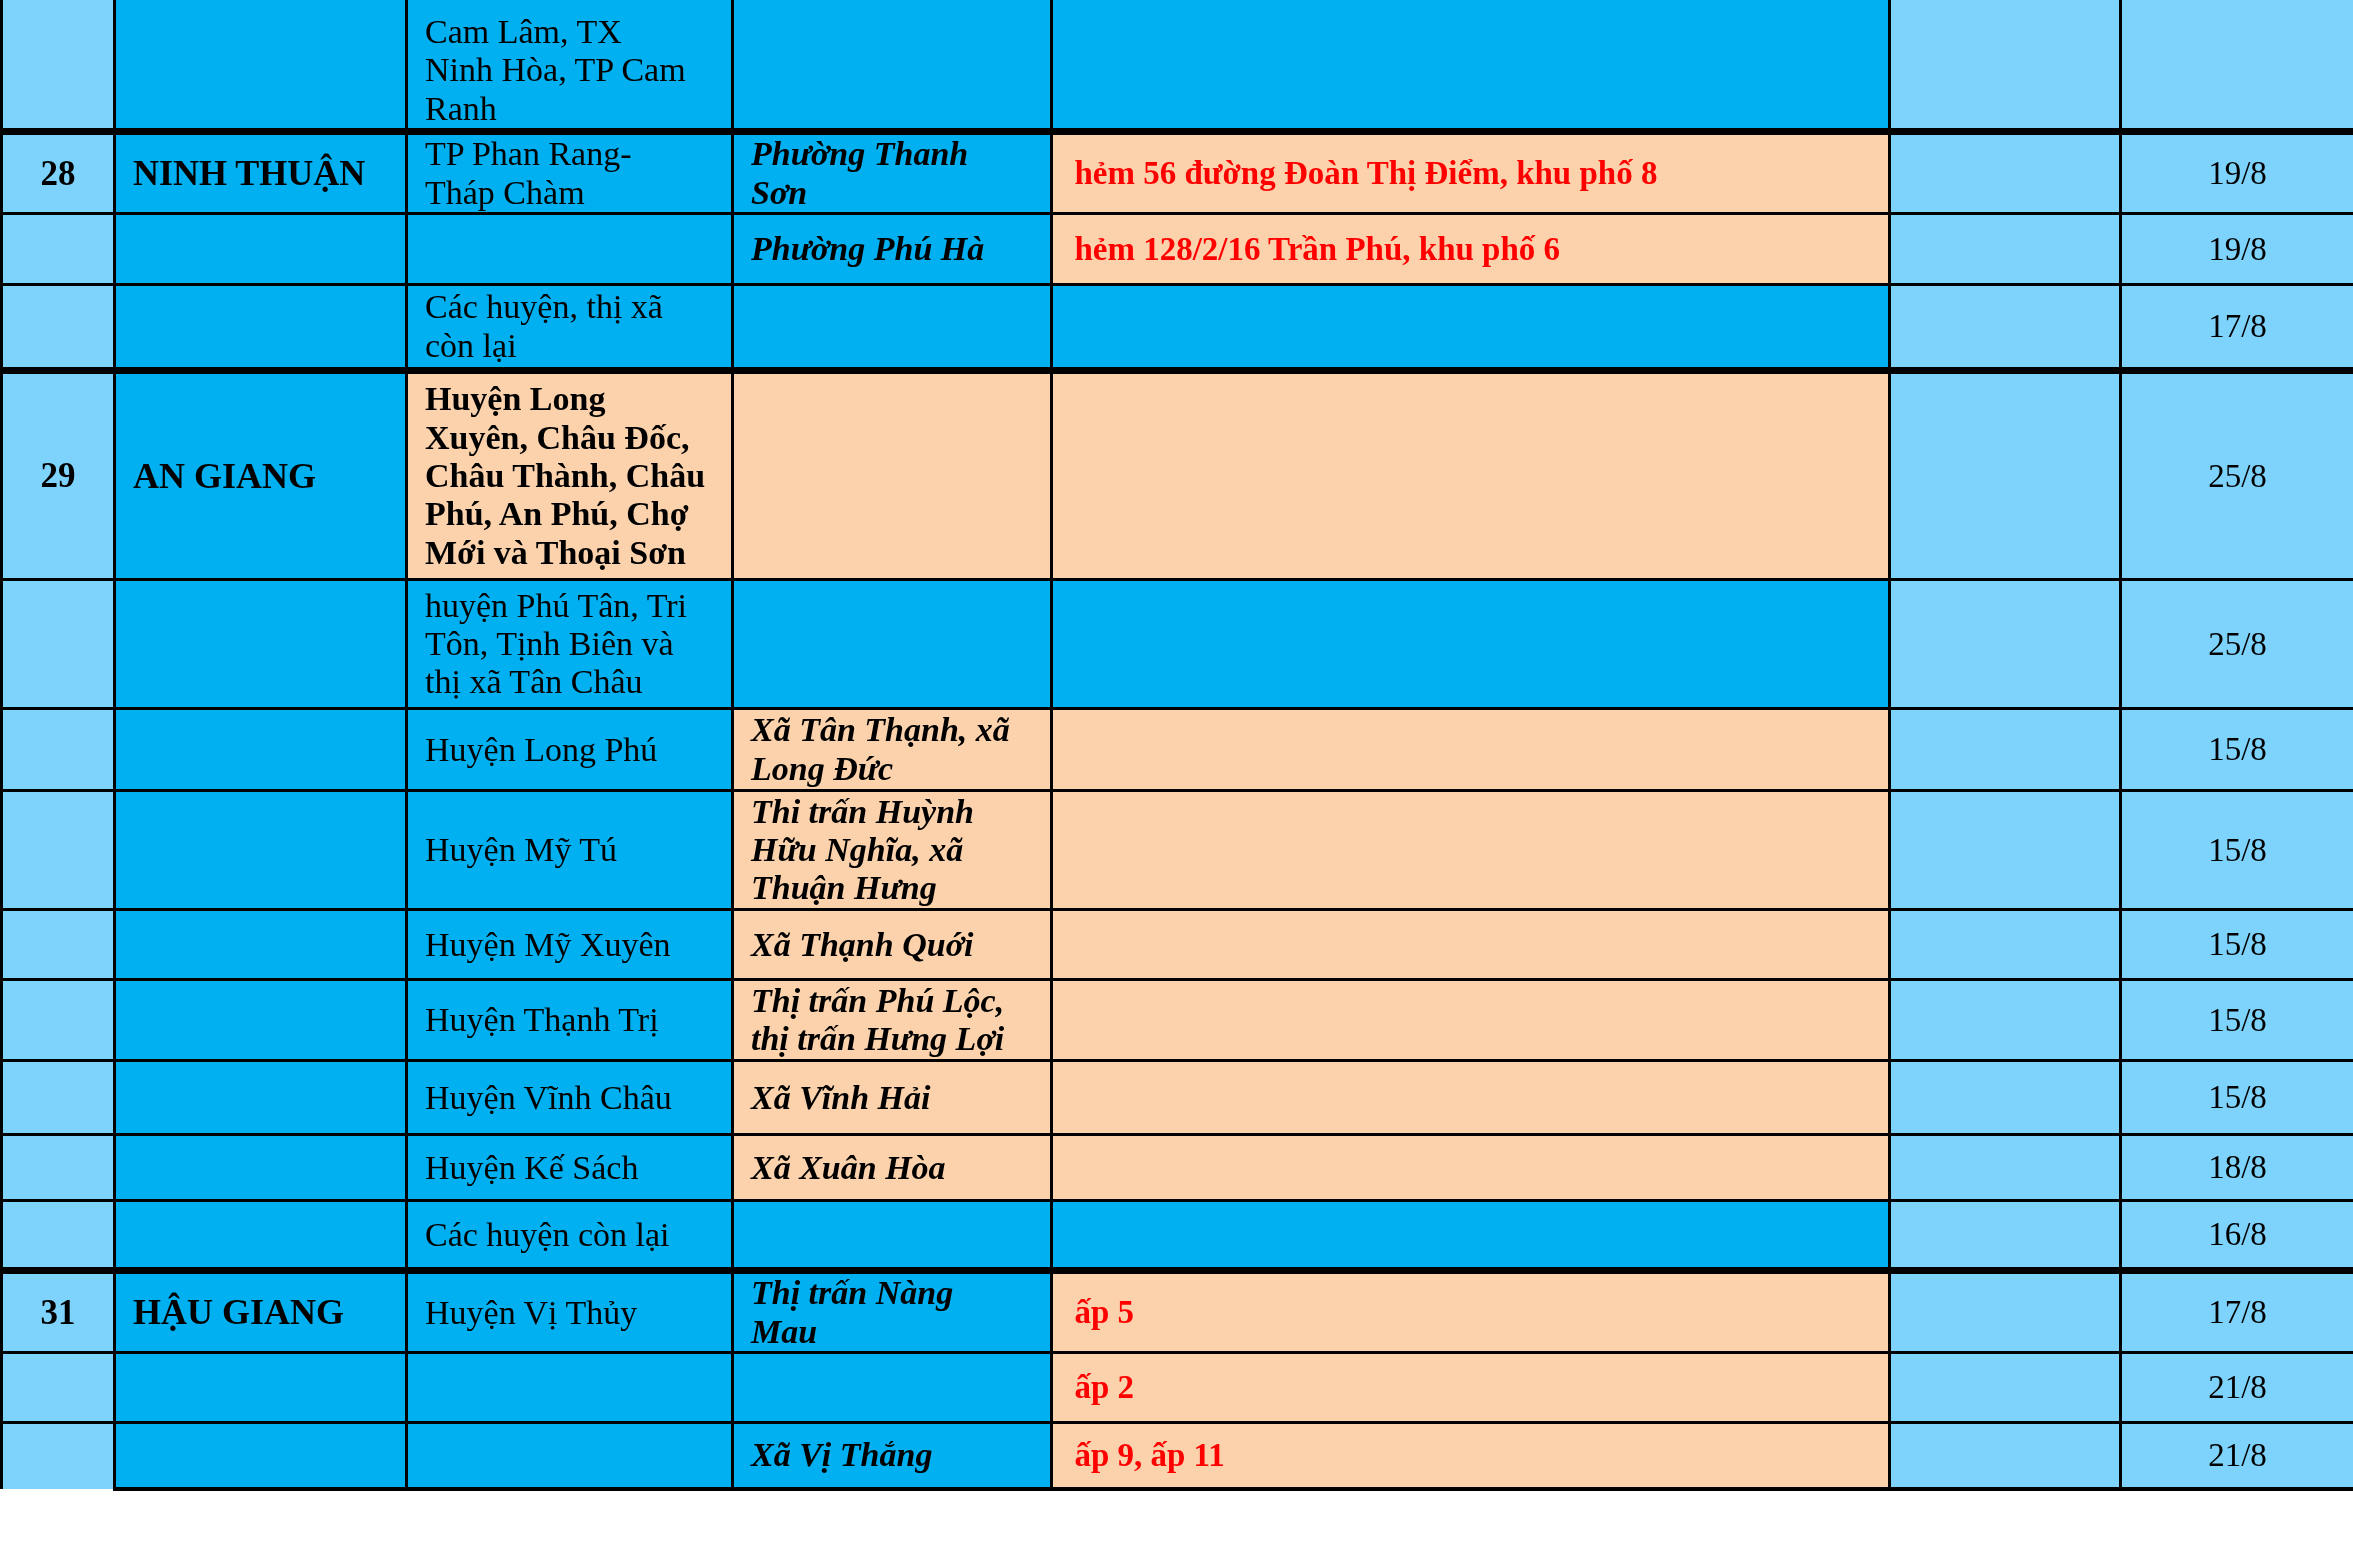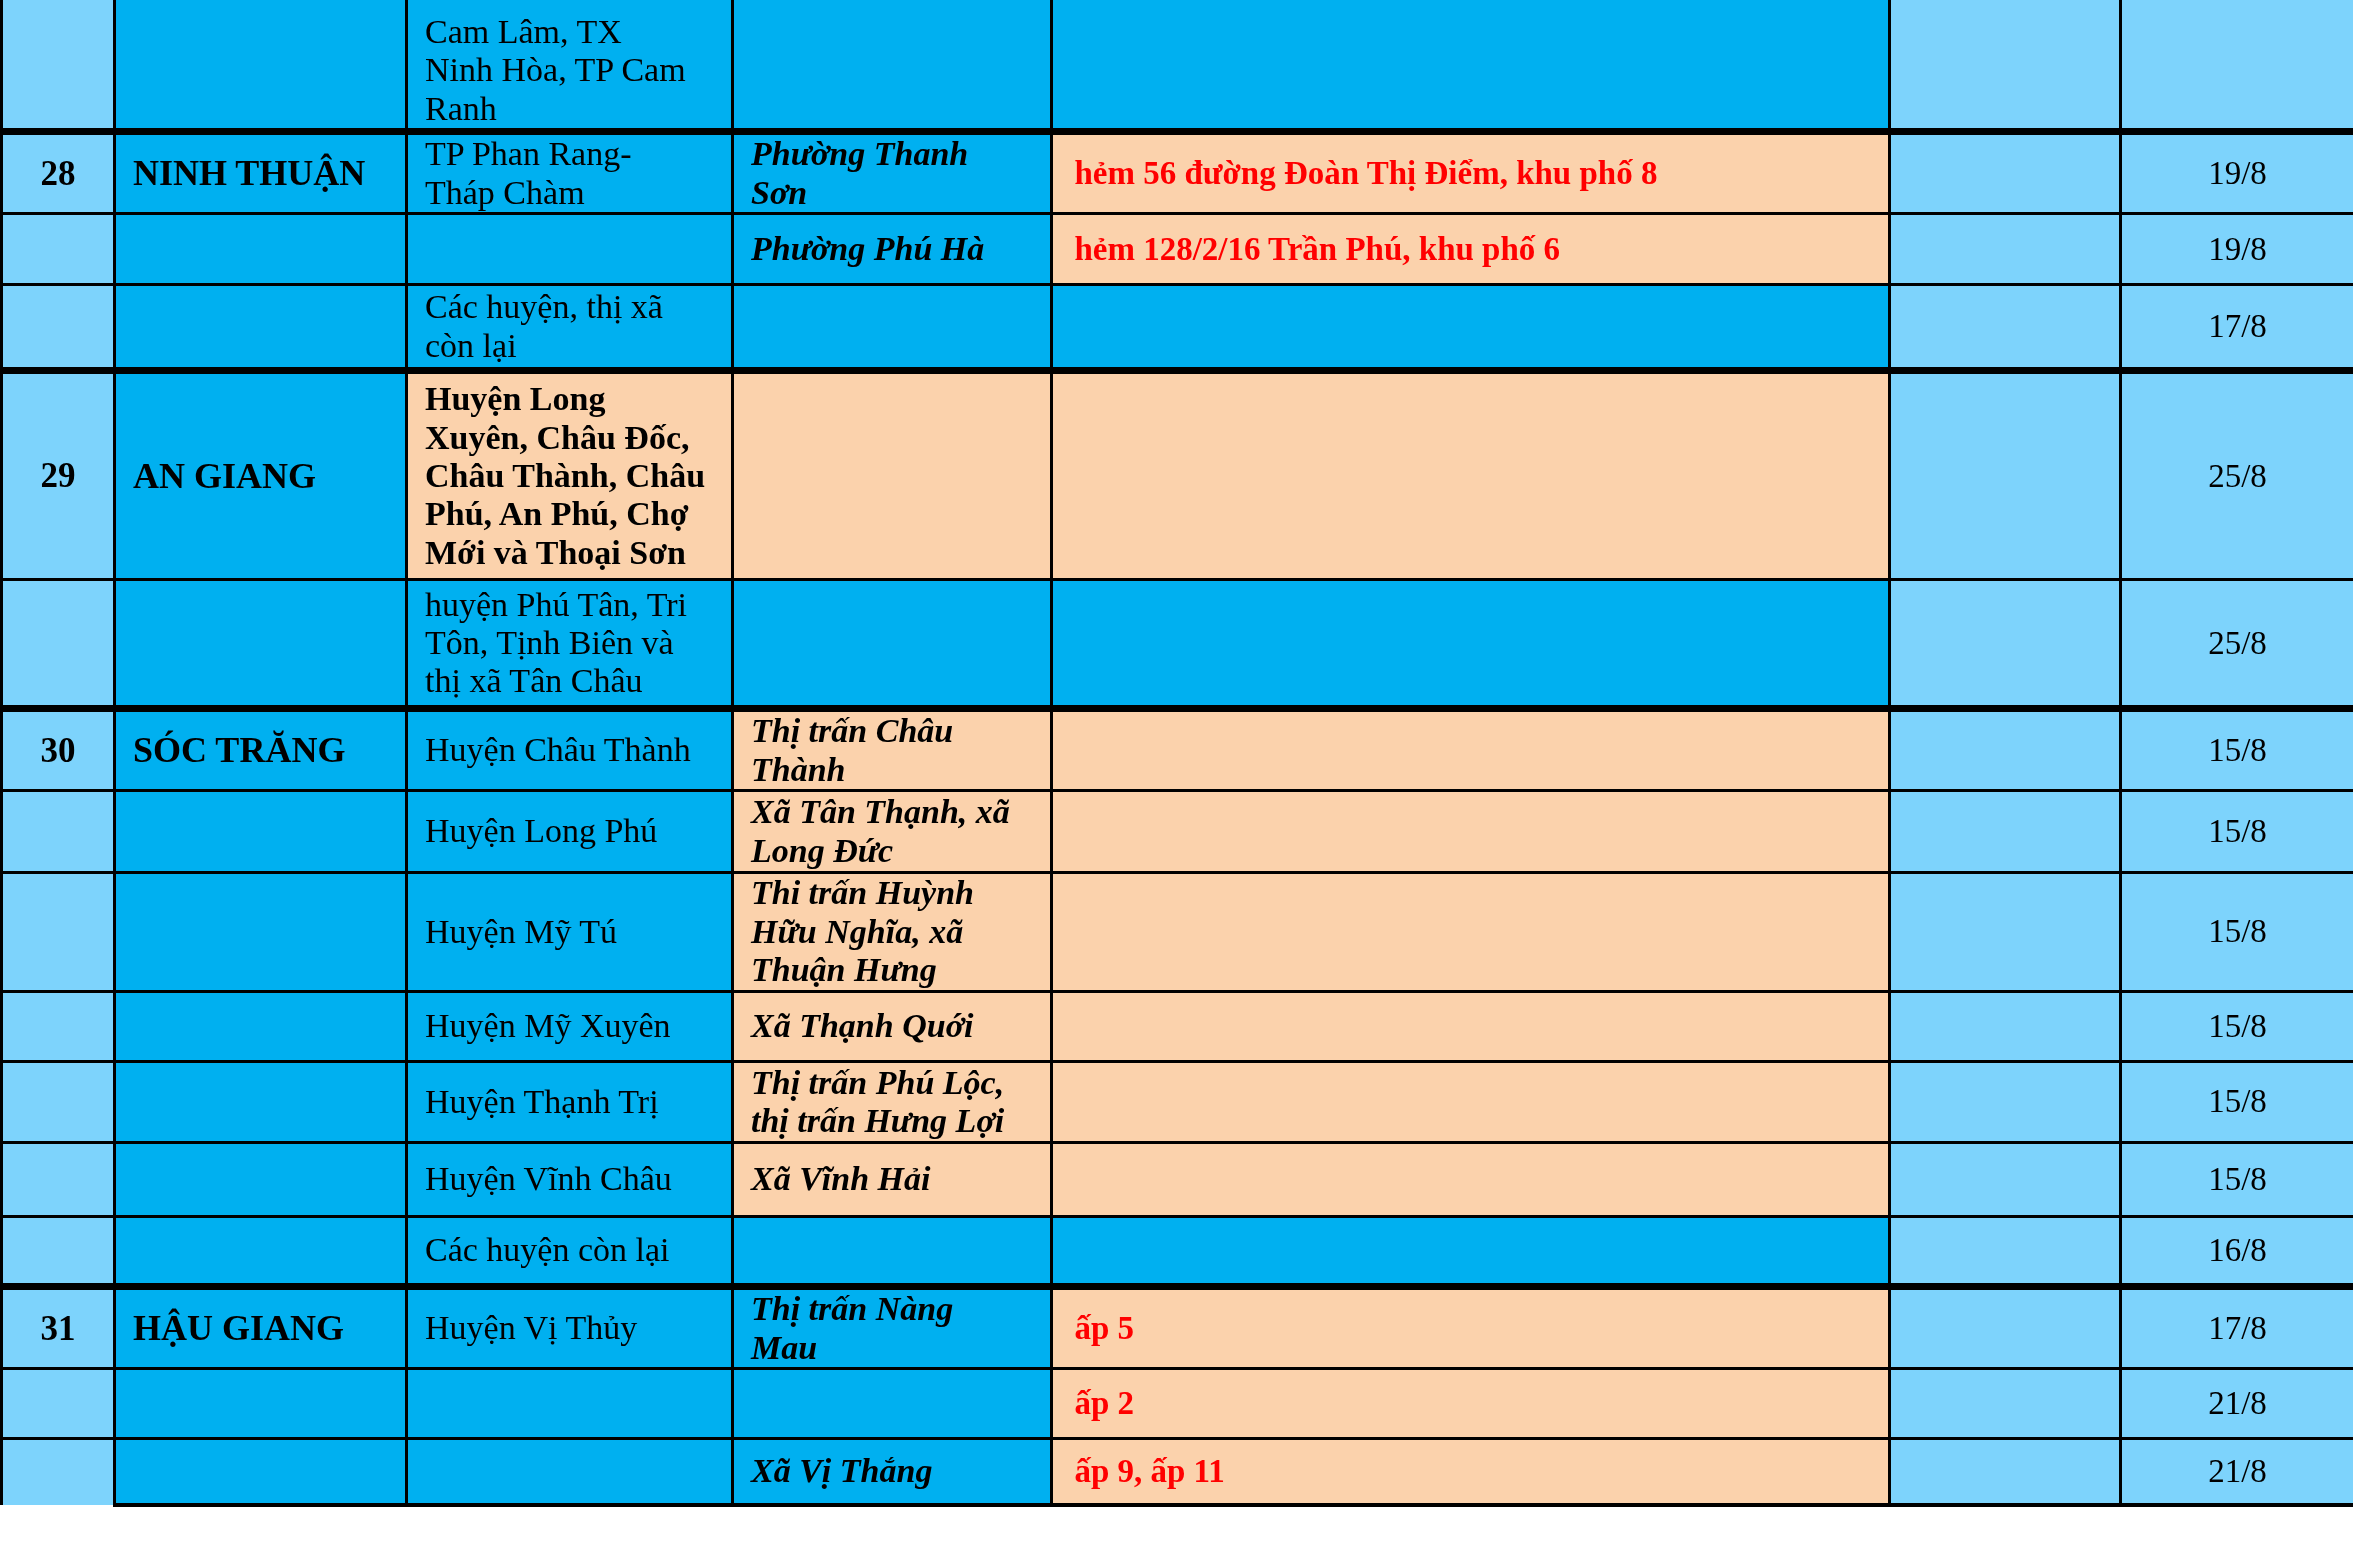--- a/index.html
+++ b/index.html
@@ -126,30 +126,20 @@
       <td class="c-prov bg-b"></td>
       <td class="c-dist bg-b">huyện Phú Tân, Tri
 Tôn, Tịnh Biên và
 thị xã Tân Châu</td>
       <td class="c-ward bg-b"></td>
       <td class="c-addr bg-b"></td>
       <td class="c-extra bg-w"></td>
       <td class="c-date bg-w">25/8</td>
     </tr>
 
-    <tr class="group" style="height:76px">
-      <td class="c-no bg-w">30</td>
-      <td class="c-prov bg-b">SÓC TRĂNG</td>
-      <td class="c-dist bg-b">Huyện Châu Thành</td>
-      <td class="c-ward bg-p">Thị trấn Châu
-Thành</td>
-      <td class="c-addr bg-p"></td>
-      <td class="c-extra bg-w"></td>
-      <td class="c-date bg-w">15/8</td>
-    </tr>
 
     <tr style="height:82px">
       <td class="c-no bg-w"></td>
       <td class="c-prov bg-b"></td>
       <td class="c-dist bg-b">Huyện Long Phú</td>
       <td class="c-ward bg-p">Xã Tân Thạnh, xã
 Long Đức</td>
       <td class="c-addr bg-p"></td>
       <td class="c-extra bg-w"></td>
       <td class="c-date bg-w">15/8</td>
@@ -191,20 +181,29 @@
     <tr style="height:74px">
       <td class="c-no bg-w"></td>
       <td class="c-prov bg-b"></td>
       <td class="c-dist bg-b">Huyện Vĩnh Châu</td>
       <td class="c-ward bg-p">Xã Vĩnh Hải</td>
       <td class="c-addr bg-p"></td>
       <td class="c-extra bg-w"></td>
       <td class="c-date bg-w">15/8</td>
     </tr>
 
+    <tr style="height:66px">
+      <td class="c-no bg-w"></td>
+      <td class="c-prov bg-b"></td>
+      <td class="c-dist bg-b">Huyện Kế Sách</td>
+      <td class="c-ward bg-p">Xã Xuân Hòa</td>
+      <td class="c-addr bg-p"></td>
+      <td class="c-extra bg-w"></td>
+      <td class="c-date bg-w">18/8</td>
+    </tr>
 
     <tr style="height:70px">
       <td class="c-no bg-w"></td>
       <td class="c-prov bg-b"></td>
       <td class="c-dist bg-b">Các huyện còn lại</td>
       <td class="c-ward bg-b"></td>
       <td class="c-addr bg-b"></td>
       <td class="c-extra bg-w"></td>
       <td class="c-date bg-w">16/8</td>
     </tr>

